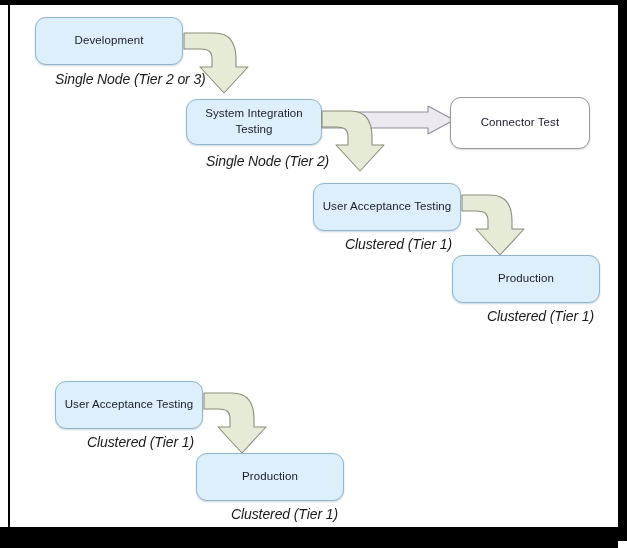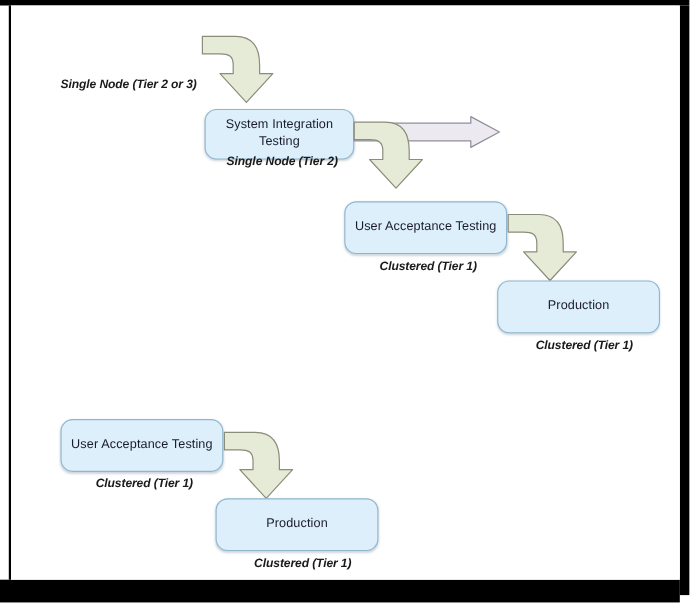--- a/index.html
+++ b/index.html
@@ -62,23 +62,23 @@
   }
   .node.white {
     background: #ffffff;
     border: 1px solid #9a9a9a;
     box-shadow: 0 1px 2px rgba(120,120,120,.28);
   }
 
   
   .caption {
     position: absolute;
-    font-size: 11px;
+    font-size: 14px;
     font-style: italic;
-    font-weight: 700;
+    font-weight: 400;
     color: #1a1a1a;
     white-space: nowrap;
     letter-spacing: -.1px;
   }
 
   
   .arrow {
     position: absolute;
   }
   .arrow svg { display: block; overflow: visible; }
@@ -88,37 +88,39 @@
 
 <div id="page">
 
   <div class="frame-edge frame-top"></div>
   <div class="frame-edge frame-left"></div>
   <div class="frame-edge frame-right"></div>
   <div class="frame-edge frame-bottom"></div>
 
   <div class="canvas">
 
+    <div class="node blue" style="left:25px; top:12px; width:148px; height:48px;">Development</div>
     <div class="caption" style="left:45px; top:66px;">Single Node (Tier 2 or 3)</div>
 
     <div class="arrow" style="left:174px; top:26px;">
       <svg width="72" height="66" viewBox="0 0 72 66">
         <path d="M0,2 L30,2 C46,2 52,12 52,28 L52,36 L64,36 L40,62 L16,36 L28,36 L28,28 C28,20 24,18 16,18 L0,18 Z" fill="#e5ebd7" stroke="#8c8c7a" stroke-width="1.1" stroke-linejoin="round"></path>
       </svg>
     </div>
 
     <div class="node blue" style="left:176px; top:94px; width:136px; height:46px;">System Integration Testing</div>
-    <div class="caption" style="left:196px; top:136px;">Single Node (Tier 2)</div>
+    <div class="caption" style="left:196px; top:148px;">Single Node (Tier 2)</div>
 
     <div class="arrow" style="left:312px; top:101px;">
       <svg width="134" height="32" viewBox="0 0 134 32">
         <path d="M0,6 L106,6 L106,0 L132,14 L106,28 L106,22 L0,22 Z" fill="#eceaf0" stroke="#8e8e9c" stroke-width="1.1" stroke-linejoin="round"></path>
       </svg>
     </div>
 
+    <div class="node white" style="left:440px; top:92px; width:140px; height:52px;">Connector Test</div>
 
     <div class="arrow" style="left:312px; top:104px;">
       <svg width="70" height="66" viewBox="0 0 70 66">
         <path d="M0,2 L28,2 C44,2 50,12 50,28 L50,36 L62,36 L38,62 L14,36 L26,36 L26,28 C26,20 22,18 14,18 L0,18 Z" fill="#e5ebd7" stroke="#8c8c7a" stroke-width="1.1" stroke-linejoin="round"></path>
       </svg>
     </div>
 
     <div class="node blue" style="left:303px; top:178px; width:148px; height:48px;">User Acceptance Testing</div>
     <div class="caption" style="left:335px; top:231px;">Clustered (Tier 1)</div>
 

